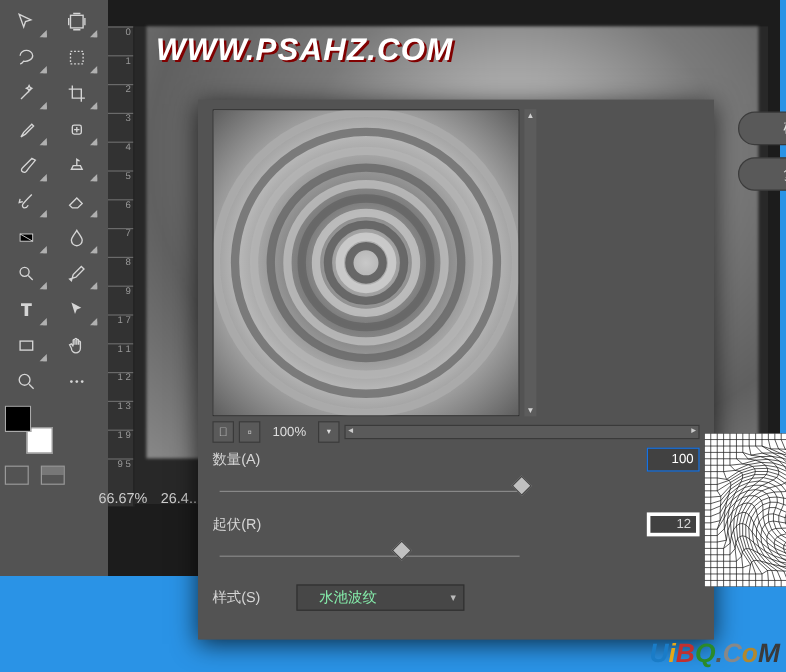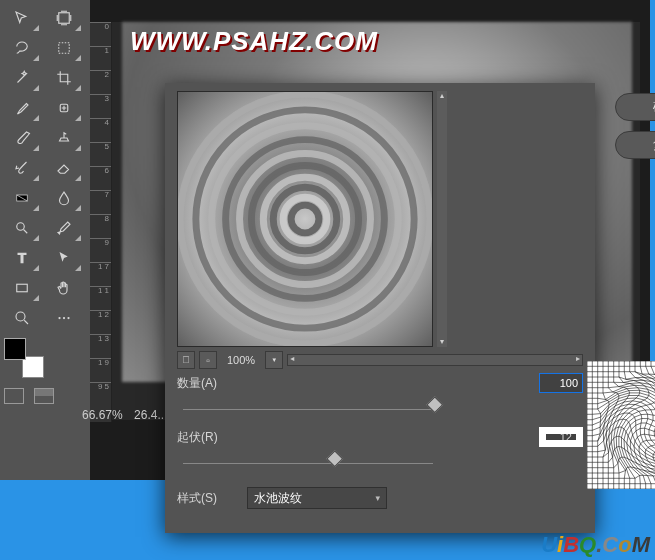--- a/index.html
+++ b/index.html
@@ -36,26 +36,26 @@
     .pc-zoom { color: #ddd; font-size: 11px; padding: 0 6px; }
     .pc-dd { width: 18px; height: 18px; border: 1px solid #3a3a3a; background: #5a5a5a; color: #ddd; font-size: 7px; display: flex; align-items: center; justify-content: center; }
     .pc-scroll { flex: 1; height: 12px; background: #5a5a5a; border: 1px solid #3a3a3a; position: relative; }
     .pc-scroll .l { position: absolute; left: 2px; top: -1px; font-size: 8px; color: #ccc; }
     .pc-scroll .r { position: absolute; right: 2px; top: -1px; font-size: 8px; color: #ccc; }
     .side-buttons { position: absolute; top: 10px; right: -120px; display: flex; flex-direction: column; gap: 10px; }
     .dlg-btn { width: 100px; height: 28px; background: #595959; border: 1px solid #3b3b3b; border-radius: 14px; color: #e5e5e5; font-size: 12px; display: flex; align-items: center; justify-content: center; cursor: pointer; }
     .controls { margin-top: 4px; display: flex; flex-direction: column; gap: 10px; color: #d5d5d5; font-size: 12px; }
     .crow { display: flex; align-items: center; gap: 10px; }
     .clabel { width: 60px; }
-    .cinput { width: 44px; height: 20px; background: #414141; border: 7px solid #ffffff; color: #d5d5d5; font-size: 11px; text-align: right; padding: 0 4px; }
+    .cinput { width: 44px; height: 20px; background: #414141; border: 3px solid #ffffff; color: #d5d5d5; font-size: 11px; text-align: right; padding: 0 4px; }
     .cinput.active { border: 1px solid #1473e6; color: #fff; }
     .slider { position: relative; width: 250px; height: 14px; margin-left: 6px; }
     .slider-track { position: absolute; top: 6px; left: 0; right: 0; height: 1px; background: #888; }
     .slider-thumb { position: absolute; top: 0; width: 12px; height: 12px; background: #c0c0c0; border: 1px solid #444; transform: rotate(45deg) translateX(-50%); }
-    .cselect { width: 140px; height: 22px; background: #474747; border: 1px solid #303030; color: #ffffff; font-size: 12px; padding: 0 18px 0 6px; display: flex; align-items: center; position: relative; cursor: pointer; }
+    .cselect { width: 140px; height: 22px; background: #474747; border: 1px solid #303030; color: #86efac; font-size: 12px; padding: 0 18px 0 18px; display: flex; align-items: center; position: relative; cursor: pointer; }
     .cselect::after { content: '▾'; position: absolute; right: 6px; font-size: 9px; color: #bbb; }
     .distort-preview { position: absolute; right: -120px; top: 278px; width: 128px; height: 128px; }
     .uibq { position: absolute; right: 5px; bottom: 2px; font-family: Arial; font-size: 22px; font-weight: bold; font-style: italic; }
     .uibq span:nth-child(1){color:#1a7cc7}.uibq span:nth-child(2){color:#e6a817}.uibq span:nth-child(3){color:#c03030}.uibq span:nth-child(4){color:#2a8a2a}.uibq span:nth-child(5){color:#555}.uibq span:nth-child(6){color:#888}.uibq span:nth-child(7){color:#b08830}.uibq span:nth-child(8){color:#3a3a3a}
   </style>
 </head>
 <body>
 
 <div class="ps-app">
   <div class="toolbar">

